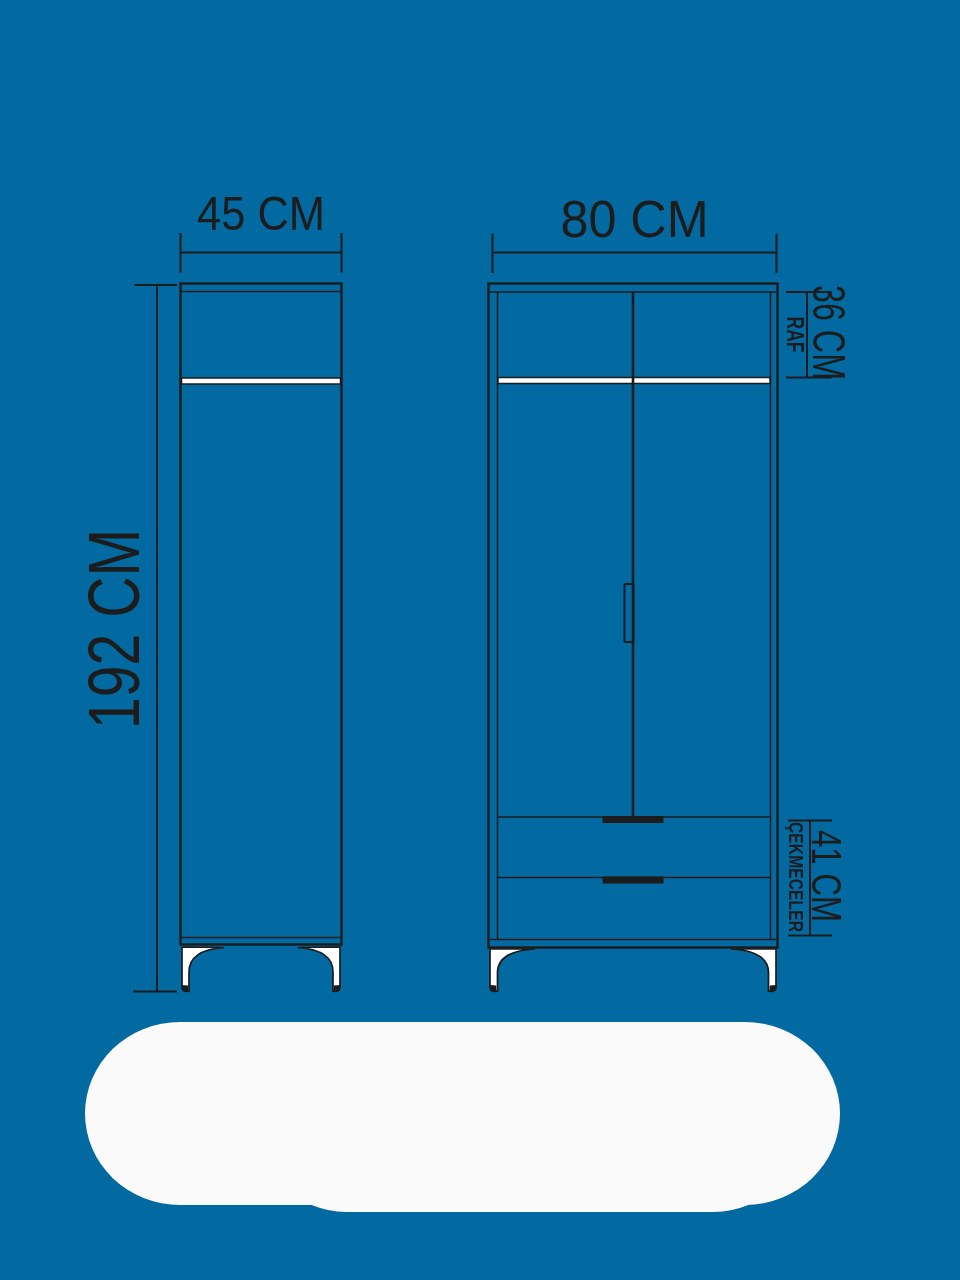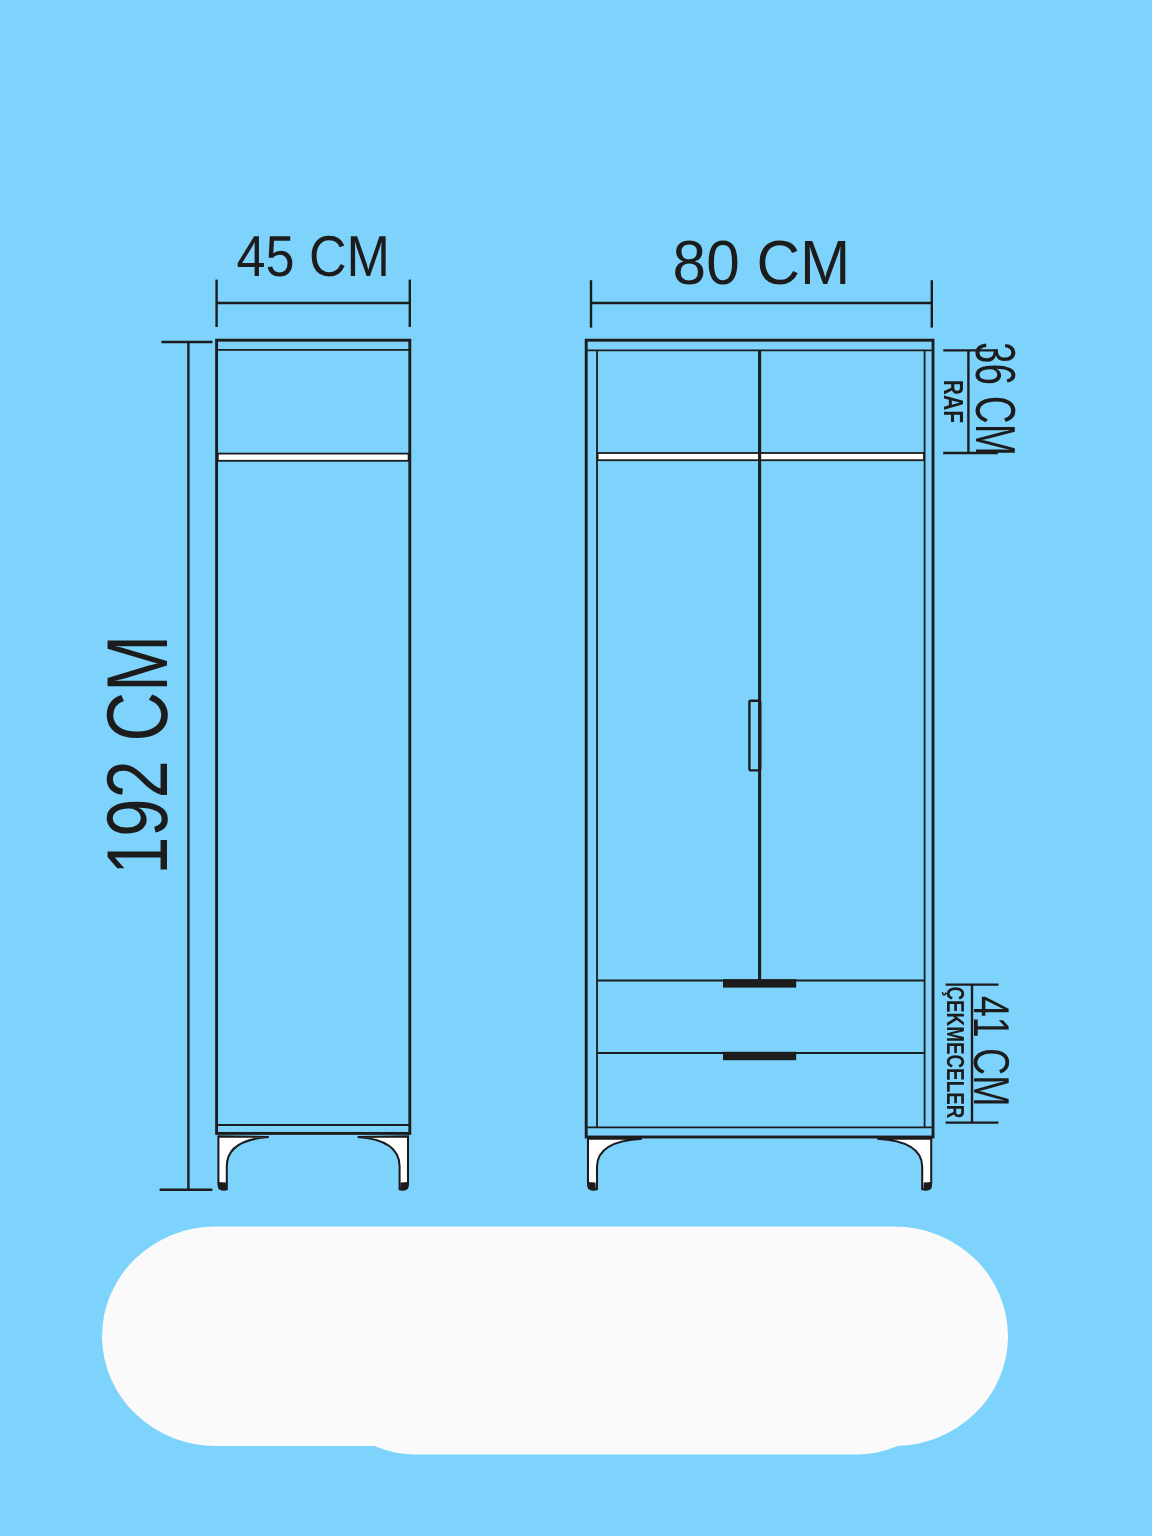--- a/index.html
+++ b/index.html
@@ -4,21 +4,21 @@
 <style>
   html, body {
     margin: 0;
     padding: 0;
     background: #ffffff;
   }
   .canvas {
     position: relative;
     width: 960px;
     height: 1280px;
-    background: #7dd3fc;
+    background: #0369a1;
     overflow: hidden;
   }
   svg {
     display: block;
     width: 960px;
     height: 1280px;
   }
   .ln {
     stroke: #1c1c1c;
     fill: none;

